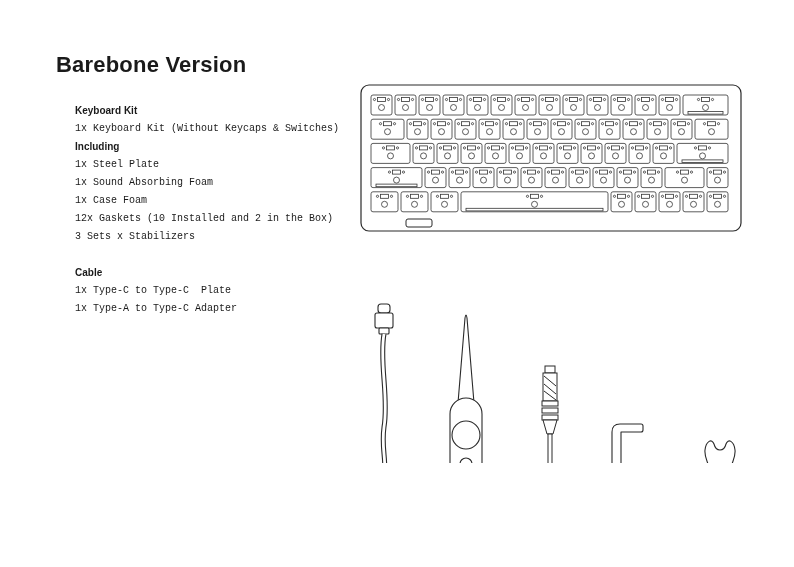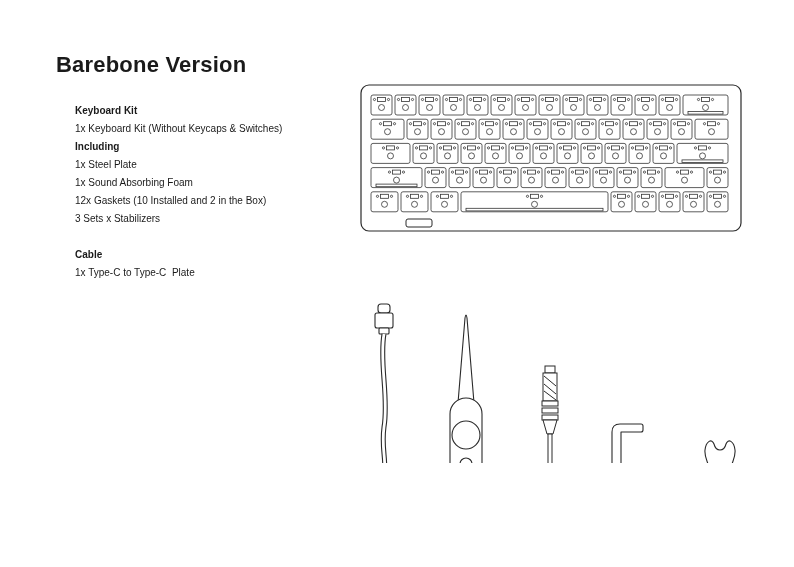--- a/index.html
+++ b/index.html
@@ -16,21 +16,21 @@
   .title {
     position:absolute; left:56px; top:52px;
     font-size:22px; font-weight:700; letter-spacing:.2px;
   }
   .contents {
     position:absolute; left:57px; top:102px;
     font-size:10px; line-height:18px;margin-left:18px;
   }
   .sec { margin-bottom:18px; }
   .h { font-weight:700; }
-  .l { white-space:pre-wrap; }
+  .l { white-space:pre-wrap;font-family:Liberation Mono, monospace; }
   .illus { position:absolute; }
   .illus svg { display:block; overflow:visible; }
   .page-number {
     position:absolute; left:729px; top:510px;
     font-size:12.5px;
   }
 </style>
 </head>
 <body>
 
@@ -39,27 +39,29 @@
   <h1 class="title">Barebone Version</h1>
 
   <div class="contents">
 
     <div class="sec">
       <div class="h">Keyboard Kit</div>
       <div class="l">1x Keyboard Kit (Without Keycaps &amp; Switches)</div>
       <div class="h">Including</div>
       <div class="l">1x Steel Plate</div>
       <div class="l">1x Sound Absorbing Foam</div>
+      <div class="l">1x Case Foam</div>
       <div class="l">12x Gaskets (10 Installed and 2 in the Box)</div>
       <div class="l">3 Sets x Stabilizers</div>
     </div>
 
     <div class="sec">
       <div class="h">Cable</div>
       <div class="l">1x Type-C to Type-C  Plate</div>
+      <div class="l">1x Type-A to Type-C Adapter</div>
     </div>
 
 
   </div>
 
   <div class="illus" style="left:360px; top:84px;">
     <svg width="382" height="148" viewBox="0 0 382 148" aria-label="keyboard-barebone-top-view">
       <rect x="1" y="1" width="380" height="146" rx="8" fill="#fff" stroke="#2a2a2a" stroke-width="1.2"></rect>
       <rect x="46" y="135" width="26" height="8" rx="2" fill="#fff" stroke="#2a2a2a" stroke-width="1"></rect>
       <g id="kb-keys" fill="#fff" stroke="#333" stroke-width="0.8">

